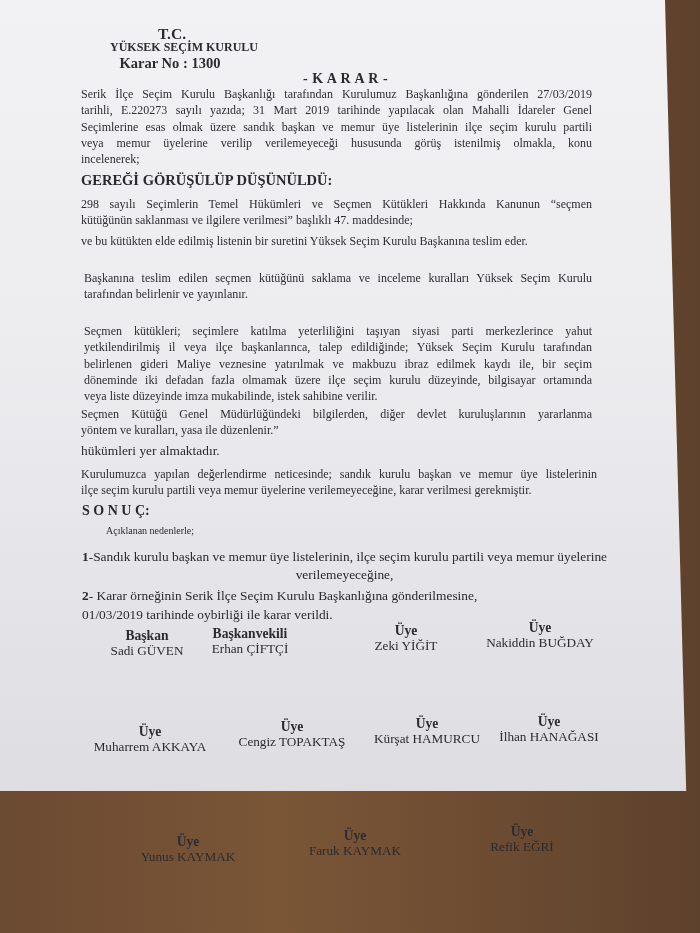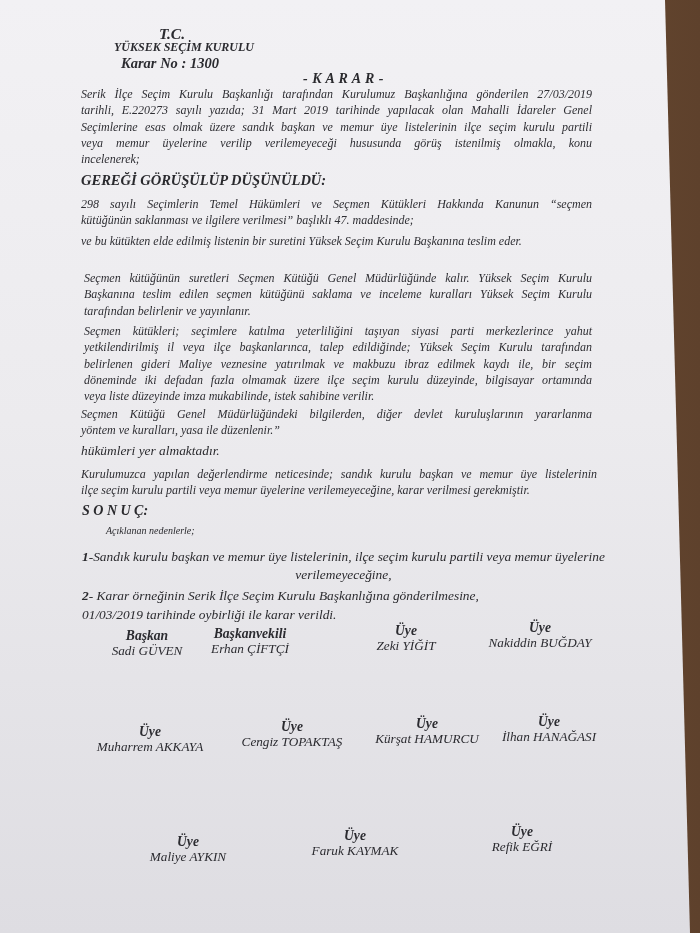--- a/index.html
+++ b/index.html
@@ -3,24 +3,23 @@
 <meta charset="utf-8">
 <style>
   html, body { margin: 0; padding: 0; }
   body {
     width: 700px; height: 933px; overflow: hidden; position: relative;
     background: linear-gradient(90deg, #6b4a32 0%, #7a5637 40%, #5e412c 100%);
     font-family: "Liberation Serif", "DejaVu Serif", serif;
     color: #2a2a2e;
   }
   .paper {
-    position: absolute; left: 0; top: 0; width: 690px; height: 933px;
+    position: absolute; left: 0; top: 0; width: 690px; height: 791px;
     background: linear-gradient(180deg, #f2f1f4 0%, #ecebee 45%, #dedde2 100%);
     clip-path: polygon(0 0, 665px 0, 690px 933px, 0 933px);
-    font-style: italic;
   }
   .abs { position: absolute; white-space: nowrap; text-align: center; }
   .hdr { font-weight: bold; font-size: 15.5px; color: #2b2b30; text-align: center; }
   .para {
     position: absolute; left: 81px; width: 511px;
     font-size: 12px; line-height: 16.3px; text-align: justify; color: #2e2e33;
   }
   .para .ln { display: block; text-align: justify; text-align-last: justify; white-space: nowrap; }
   .para .ln.last { text-align-last: left; }
   .bold-h { font-weight: bold; font-size: 14.5px; }
@@ -52,21 +51,20 @@
   <div class="para" style="top:196px;">
     <span class="ln">298 sayılı Seçimlerin Temel Hükümleri ve Seçmen Kütükleri Hakkında Kanunun “seçmen</span>
     <span class="ln last">kütüğünün saklanması ve ilgilere verilmesi” başlıklı 47. maddesinde;</span>
   </div>
 
   <div class="para" style="top:233px;">
     <span class="ln last">ve bu kütükten elde edilmiş listenin bir suretini Yüksek Seçim Kurulu Başkanına teslim eder.</span>
   </div>
 
   <div class="para" style="top:270px; left:84px; width:508px;">
-    <span class="ln">Seçmen kütüğünün suretleri Seçmen Kütüğü Genel Müdürlüğünde kalır. Yüksek Seçim Kurulu</span>
     <span class="ln">Başkanına teslim edilen seçmen kütüğünü saklama ve inceleme kuralları Yüksek Seçim Kurulu</span>
     <span class="ln last">tarafından belirlenir ve yayınlanır.</span>
   </div>
 
   <div class="para" style="top:323px; left:84px; width:508px;">
     <span class="ln">Seçmen kütükleri; seçimlere katılma yeterliliğini taşıyan siyasi parti merkezlerince yahut</span>
     <span class="ln">yetkilendirilmiş il veya ilçe başkanlarınca, talep edildiğinde; Yüksek Seçim Kurulu tarafından</span>
     <span class="ln">belirlenen gideri Maliye veznesine yatırılmak ve makbuzu ibraz edilmek kaydı ile, bir seçim</span>
     <span class="ln">döneminde iki defadan fazla olmamak üzere ilçe seçim kurulu düzeyinde, bilgisayar ortamında</span>
     <span class="ln last">veya liste düzeyinde imza mukabilinde, istek sahibine verilir.</span>
@@ -128,21 +126,21 @@
     <span class="role">Üye</span>
     <span class="nm">Kürşat HAMURCU</span>
   </div>
   <div class="sig" style="left:484px; top:714px; width:130px;">
     <span class="role">Üye</span>
     <span class="nm">İlhan HANAĞASI</span>
   </div>
 
   <div class="sig" style="left:138px; top:834px; width:100px;">
     <span class="role">Üye</span>
-    <span class="nm">Maliye AYKIN</span>
+    <span class="nm">Yunus KAYMAK</span>
   </div>
   <div class="sig" style="left:300px; top:828px; width:110px;">
     <span class="role">Üye</span>
     <span class="nm">Faruk KAYMAK</span>
   </div>
   <div class="sig" style="left:472px; top:824px; width:100px;">
     <span class="role">Üye</span>
     <span class="nm">Refik EĞRİ</span>
   </div>
 

